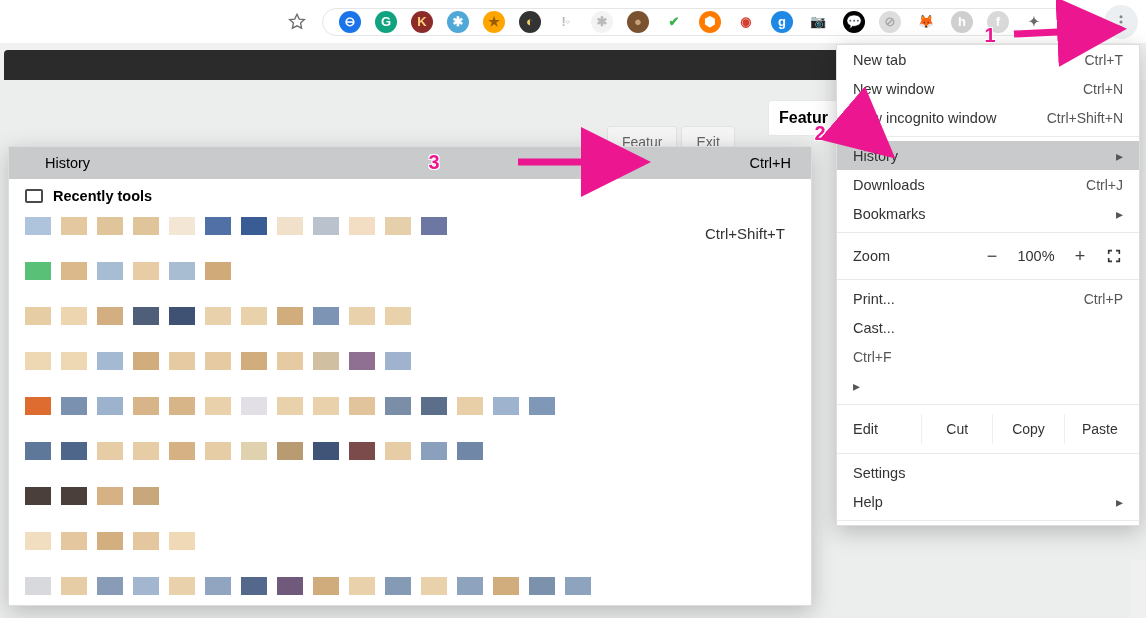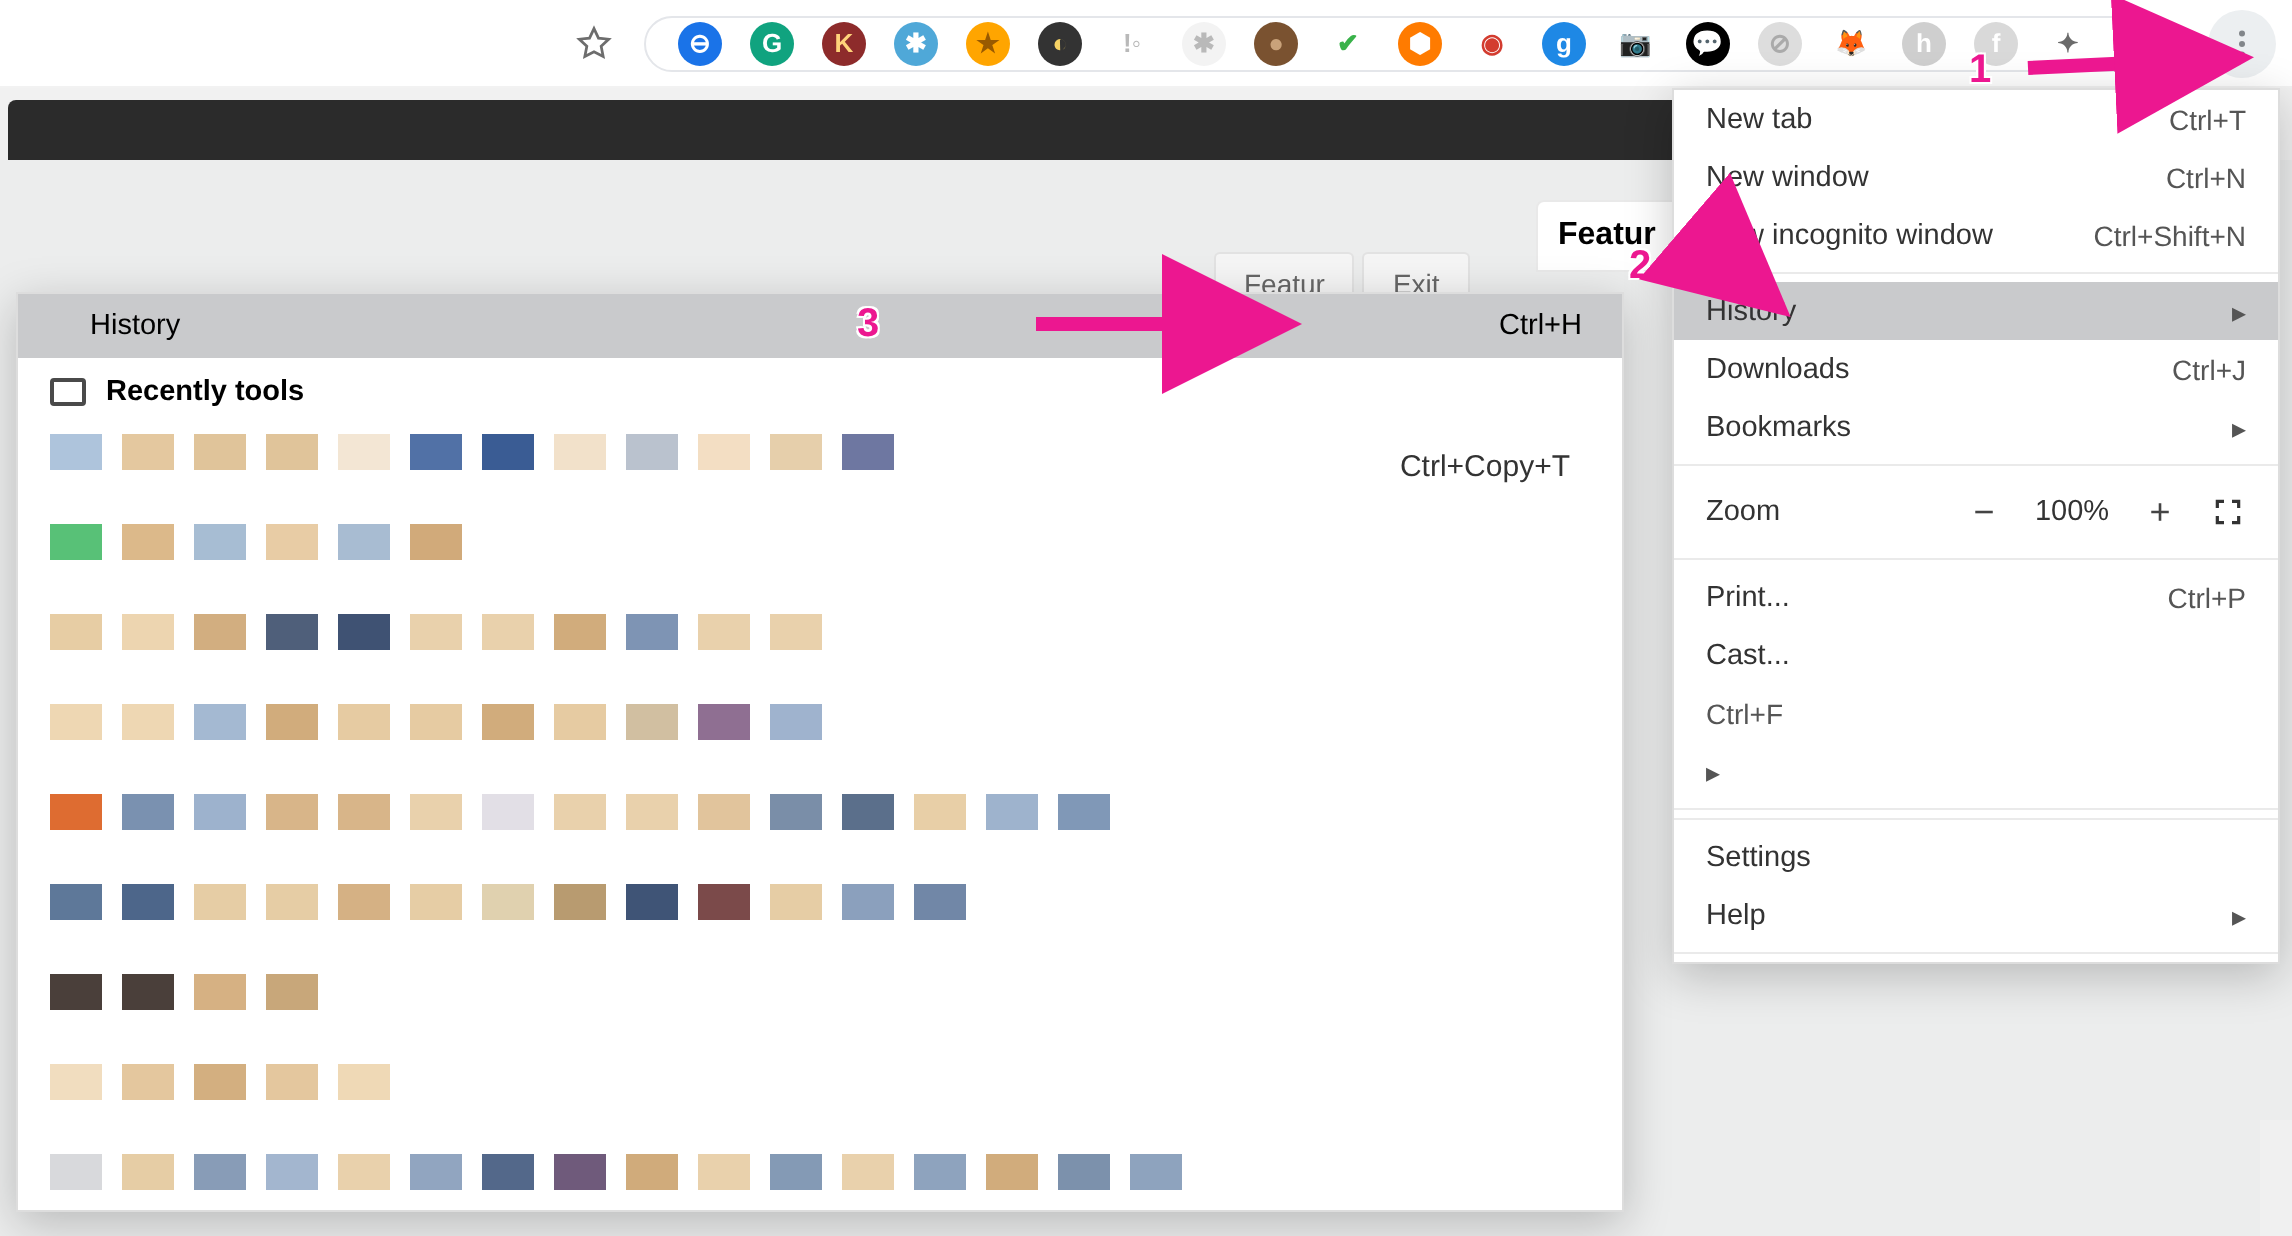--- a/index.html
+++ b/index.html
@@ -195,20 +195,26 @@
         <span class="label">Cast...</span>
       </div>
       <div class="row">
         <span class="short">Ctrl+F</span>
       </div>
       <div class="row">
         <span class="chev">▸</span>
       </div>
     </div>
   <hr>
+  <div class="edit-row">
+    <span class="el">Edit</span>
+    <span class="eb">Cut</span>
+    <span class="eb">Copy</span>
+    <span class="eb">Paste</span>
+  </div>
   <hr>
   <div id="menu-rows4">
       <div class="row">
         <span class="label">Settings</span>
       </div>
       <div class="row">
         <span class="label">Help</span>
         <span class="chev">▸</span>
       </div>
     </div>
@@ -217,21 +223,21 @@
 
 <div class="submenu">
   <div class="srow sel">
     <span>History</span>
     <span>Ctrl+H</span>
   </div>
   <div class="header">
     <span class="ricon"></span>
     <span>Recently tools</span>
   </div>
-  <span class="reopen">Ctrl+Copy+T</span>
+  <span class="reopen">Ctrl+Shift+T</span>
   <div class="items" id="pixitems">
       <div class="pixrow">
         <div class="pix" style="background: rgb(174, 196, 220);"></div>
         <div class="pix" style="background: rgb(228, 200, 159);"></div>
         <div class="pix" style="background: rgb(224, 196, 154);"></div>
         <div class="pix" style="background: rgb(224, 196, 154);"></div>
         <div class="pix" style="background: rgb(243, 230, 212);"></div>
         <div class="pix" style="background: rgb(81, 113, 166);"></div>
         <div class="pix" style="background: rgb(58, 92, 148);"></div>
         <div class="pix" style="background: rgb(242, 225, 202);"></div>

